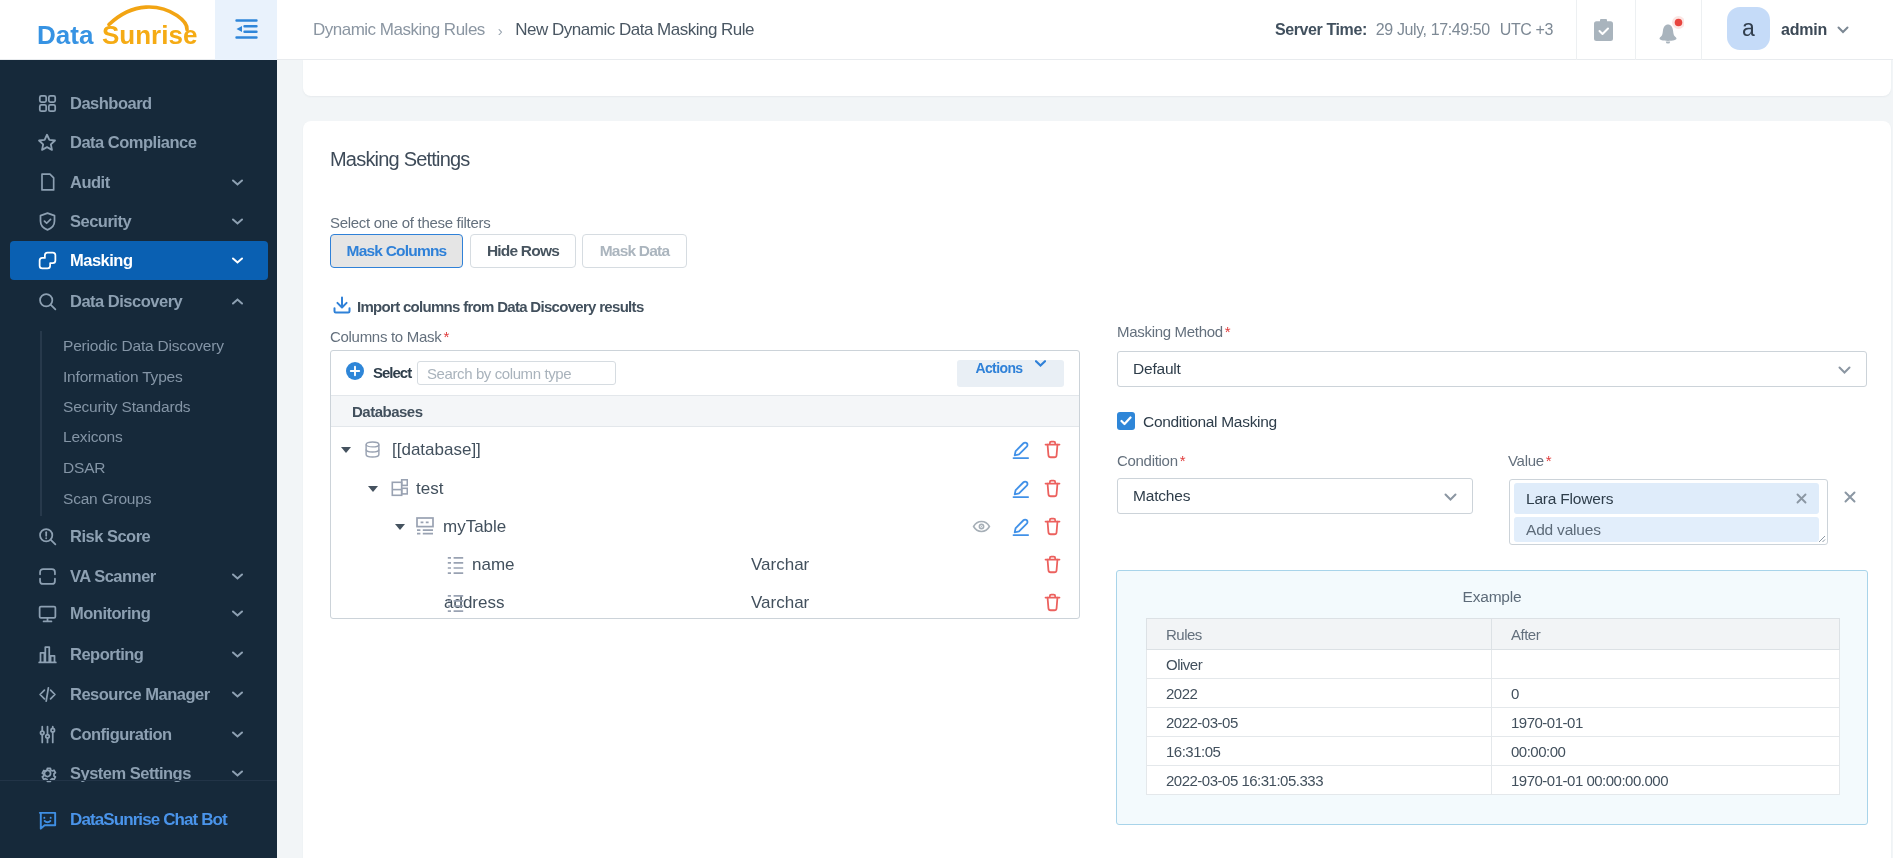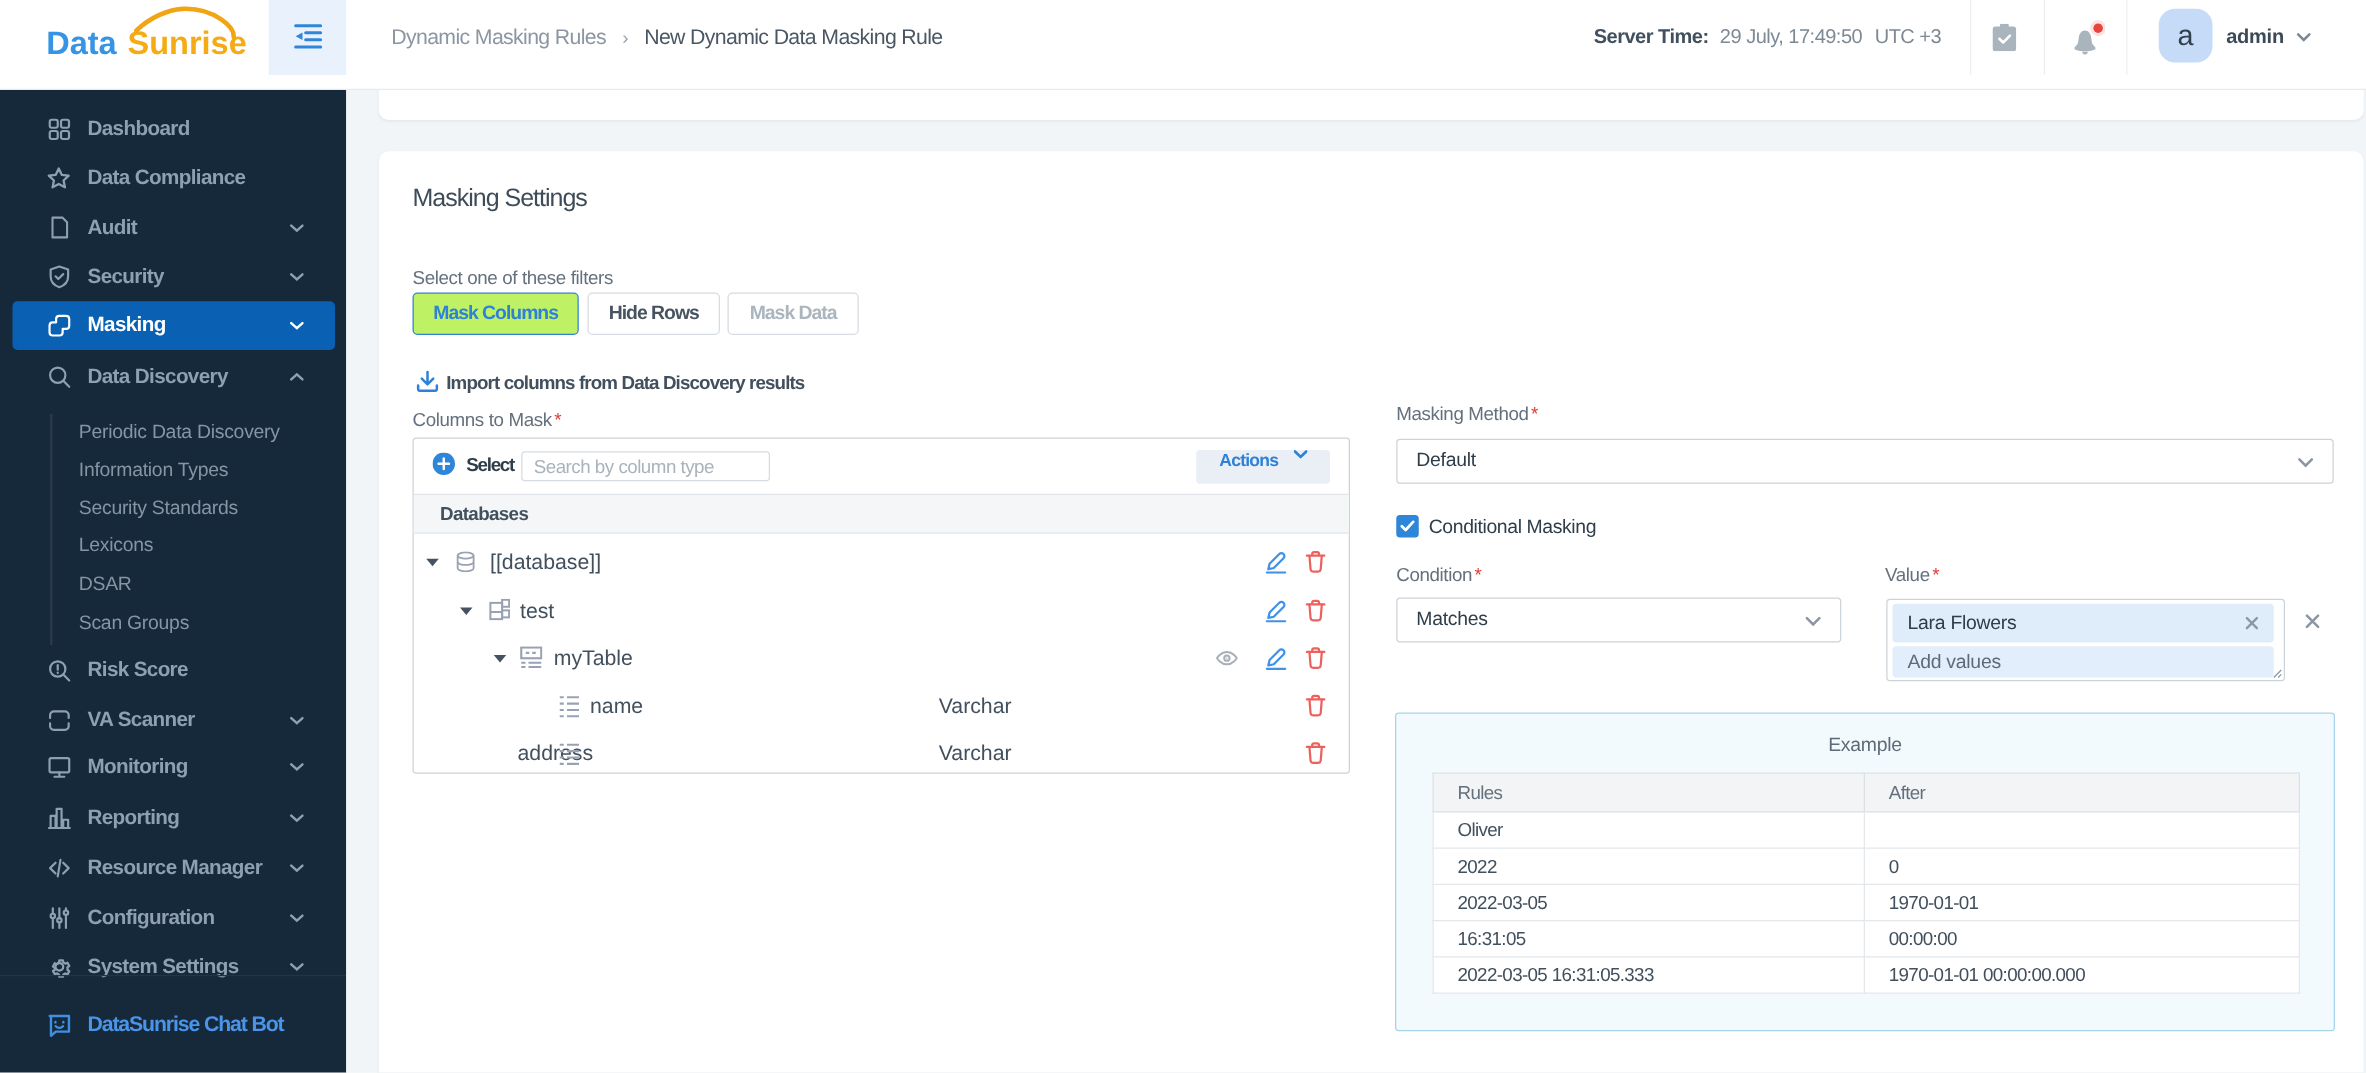--- a/index.html
+++ b/index.html
@@ -1,18 +1,18 @@
 <!DOCTYPE html>
 <html><head>
 <meta charset="utf-8">
 <style>
 * { margin:0; padding:0; box-sizing:border-box; }
 html,body { width:1893px; height:858px; overflow:hidden; font-family:"Liberation Sans", sans-serif; background:#f2f5f7; }
 svg { display:block; }
-.header { position:absolute; top:0; left:0; width:1893px; height:72px; background:#fff; border-bottom:1px solid #e8ebee; z-index:5; }
+.header { position:absolute; top:0; left:0; width:1893px; height:60px; background:#fff; border-bottom:1px solid #e8ebee; z-index:5; }
 .logo { position:absolute; left:37px; top:2px; }
 .toggle { position:absolute; left:215px; top:0; width:62px; height:60px; background:#e9f2fc; display:flex; align-items:center; justify-content:center; }
 .crumbs { position:absolute; left:313px; top:0; height:60px; font-size:17px; letter-spacing:-0.5px; color:#8b96a2; display:flex; align-items:center; gap:13px; }
 .crumbs .sep { font-size:15px; color:#9aa5b0; }
 .crumbs .cur { color:#4a5763; }
 .hr-abs { position:absolute; top:0; height:60px; display:flex; align-items:center; }
 .hdiv { position:absolute; top:0; width:1px; height:60px; background:#edf0f2; }
 .avatar { position:absolute; left:1727px; top:7px; width:43px; height:43px; border-radius:13px; background:#c5dbf8; color:#323f4e; font-size:23px; display:flex; align-items:center; justify-content:center; }
 
 .sidebar { position:absolute; top:60px; left:0; width:277px; height:798px; background:#16293a; overflow:hidden; }
@@ -33,21 +33,21 @@
 
 .main { position:absolute; left:277px; top:60px; width:1616px; height:798px; background:#f2f5f7; }
 .card1 { position:absolute; left:26px; top:0px; width:1588px; height:36px; background:#fff; border-radius:0 0 8px 8px; box-shadow:0 1px 2px rgba(50,70,90,.06); }
 .card2 { position:absolute; left:26px; top:61px; width:1588px; height:737px; background:#fff; border-radius:8px 8px 0 0; box-shadow:0 1px 2px rgba(50,70,90,.06); }
 h1 { position:absolute; left:27px; top:27px; font-size:20px; letter-spacing:-0.8px; font-weight:400; color:#3e4b59; }
 .lbl { font-size:15px; letter-spacing:-0.3px; color:#64707d; }
 .req:after { content:"*"; color:#e03b3b; margin-left:2px; }
 .abs { position:absolute; }
 
 .fbtn { position:absolute; top:113px; height:34px; display:flex; align-items:center; justify-content:center; font-size:15.5px; font-weight:700; letter-spacing:-0.8px; border-radius:4px; border:1px solid #d6dce1; background:#fff; color:#47545f; }
-.fbtn.on { background:#bef264; border-color:#2f81d8; color:#2f81d8; }
+.fbtn.on { background:#e5e5e5; border-color:#2f81d8; color:#2f81d8; }
 .fbtn.dis { color:#abb5be; }
 
 .colbox { position:absolute; left:27px; top:229px; width:750px; height:269px; border:1px solid #ccd3d9; border-radius:3px; background:#fff; }
 .colbox input { position:absolute; left:86px; top:10px; width:199px; height:24px; border:1px solid #d6dce1; border-radius:3px; font-size:15px; padding:0 9px; color:#8b96a2; font-family:"Liberation Sans",sans-serif; }
 .colbox input::placeholder { color:#a9b3bc; letter-spacing:-0.4px; }
 .actions { position:absolute; left:626px; top:9px; width:107px; height:27px; background:#e9eff5; border-radius:3px; display:flex; justify-content:center; color:#2f81d8; font-size:14px; font-weight:700; letter-spacing:-0.6px; gap:12px; }
 .dbhdr { position:absolute; left:0; top:44px; width:748px; height:32px; background:#f4f6f8; border-top:1px solid #e3e7eb; border-bottom:1px solid #e3e7eb; display:flex; align-items:center; padding-left:21px; font-size:15px; font-weight:700; letter-spacing:-0.5px; color:#42505d; }
 .trow { position:absolute; left:0; width:748px; height:39px; display:flex; align-items:center; font-size:17px; color:#42505d; }
 .car { position:absolute; width:0; height:0; border-left:5px solid transparent; border-right:5px solid transparent; border-top:6px solid #45525f; top:17px; }
 .nic { position:absolute; top:9px; }
@@ -426,21 +426,21 @@
               <path d="M4.2 5.4l1 12.3a2.6 2.6 0 0 0 2.6 2.4h4.4a2.6 2.6 0 0 0 2.6-2.4l1-12.3"></path>
             </svg>
           </span>
       </div>
       <div class="trow" style="top:232px">
         <span class="nic" style="left:116px;top:11px">
             <svg width="17" height="18" viewBox="0 0 17 18" fill="none" stroke="#99a2b2" stroke-width="1.7">
               <path d="M0.8 1.8h3.2M6.6 1.8h9.6M0.8 6.9h3.2M6.6 6.9h9.6M0.8 12h3.2M6.6 12h9.6M0.8 17.1h3.2M6.6 17.1h9.6"></path>
             </svg>
           </span>
-        <span style="margin-left:83px">address</span>
+        <span style="margin-left:113px">address</span>
         <span class="abs" style="left:420px">Varchar</span>
         <span class="abs" style="left:713px;top:10px">
             <svg width="17" height="19" viewBox="0 0 20 22" fill="none" stroke="#ec615e" stroke-width="2.1" stroke-linecap="round" stroke-linejoin="round">
               <path d="M1.8 5.2h16.4M6.8 5V3.6a1.8 1.8 0 0 1 1.8-1.8h2.8a1.8 1.8 0 0 1 1.8 1.8V5"></path>
               <path d="M4.2 5.4l1 12.3a2.6 2.6 0 0 0 2.6 2.4h4.4a2.6 2.6 0 0 0 2.6-2.4l1-12.3"></path>
             </svg>
           </span>
       </div>
     </div>
     <div class="abs lbl req" style="left:814px;top:202px">Masking Method</div>

